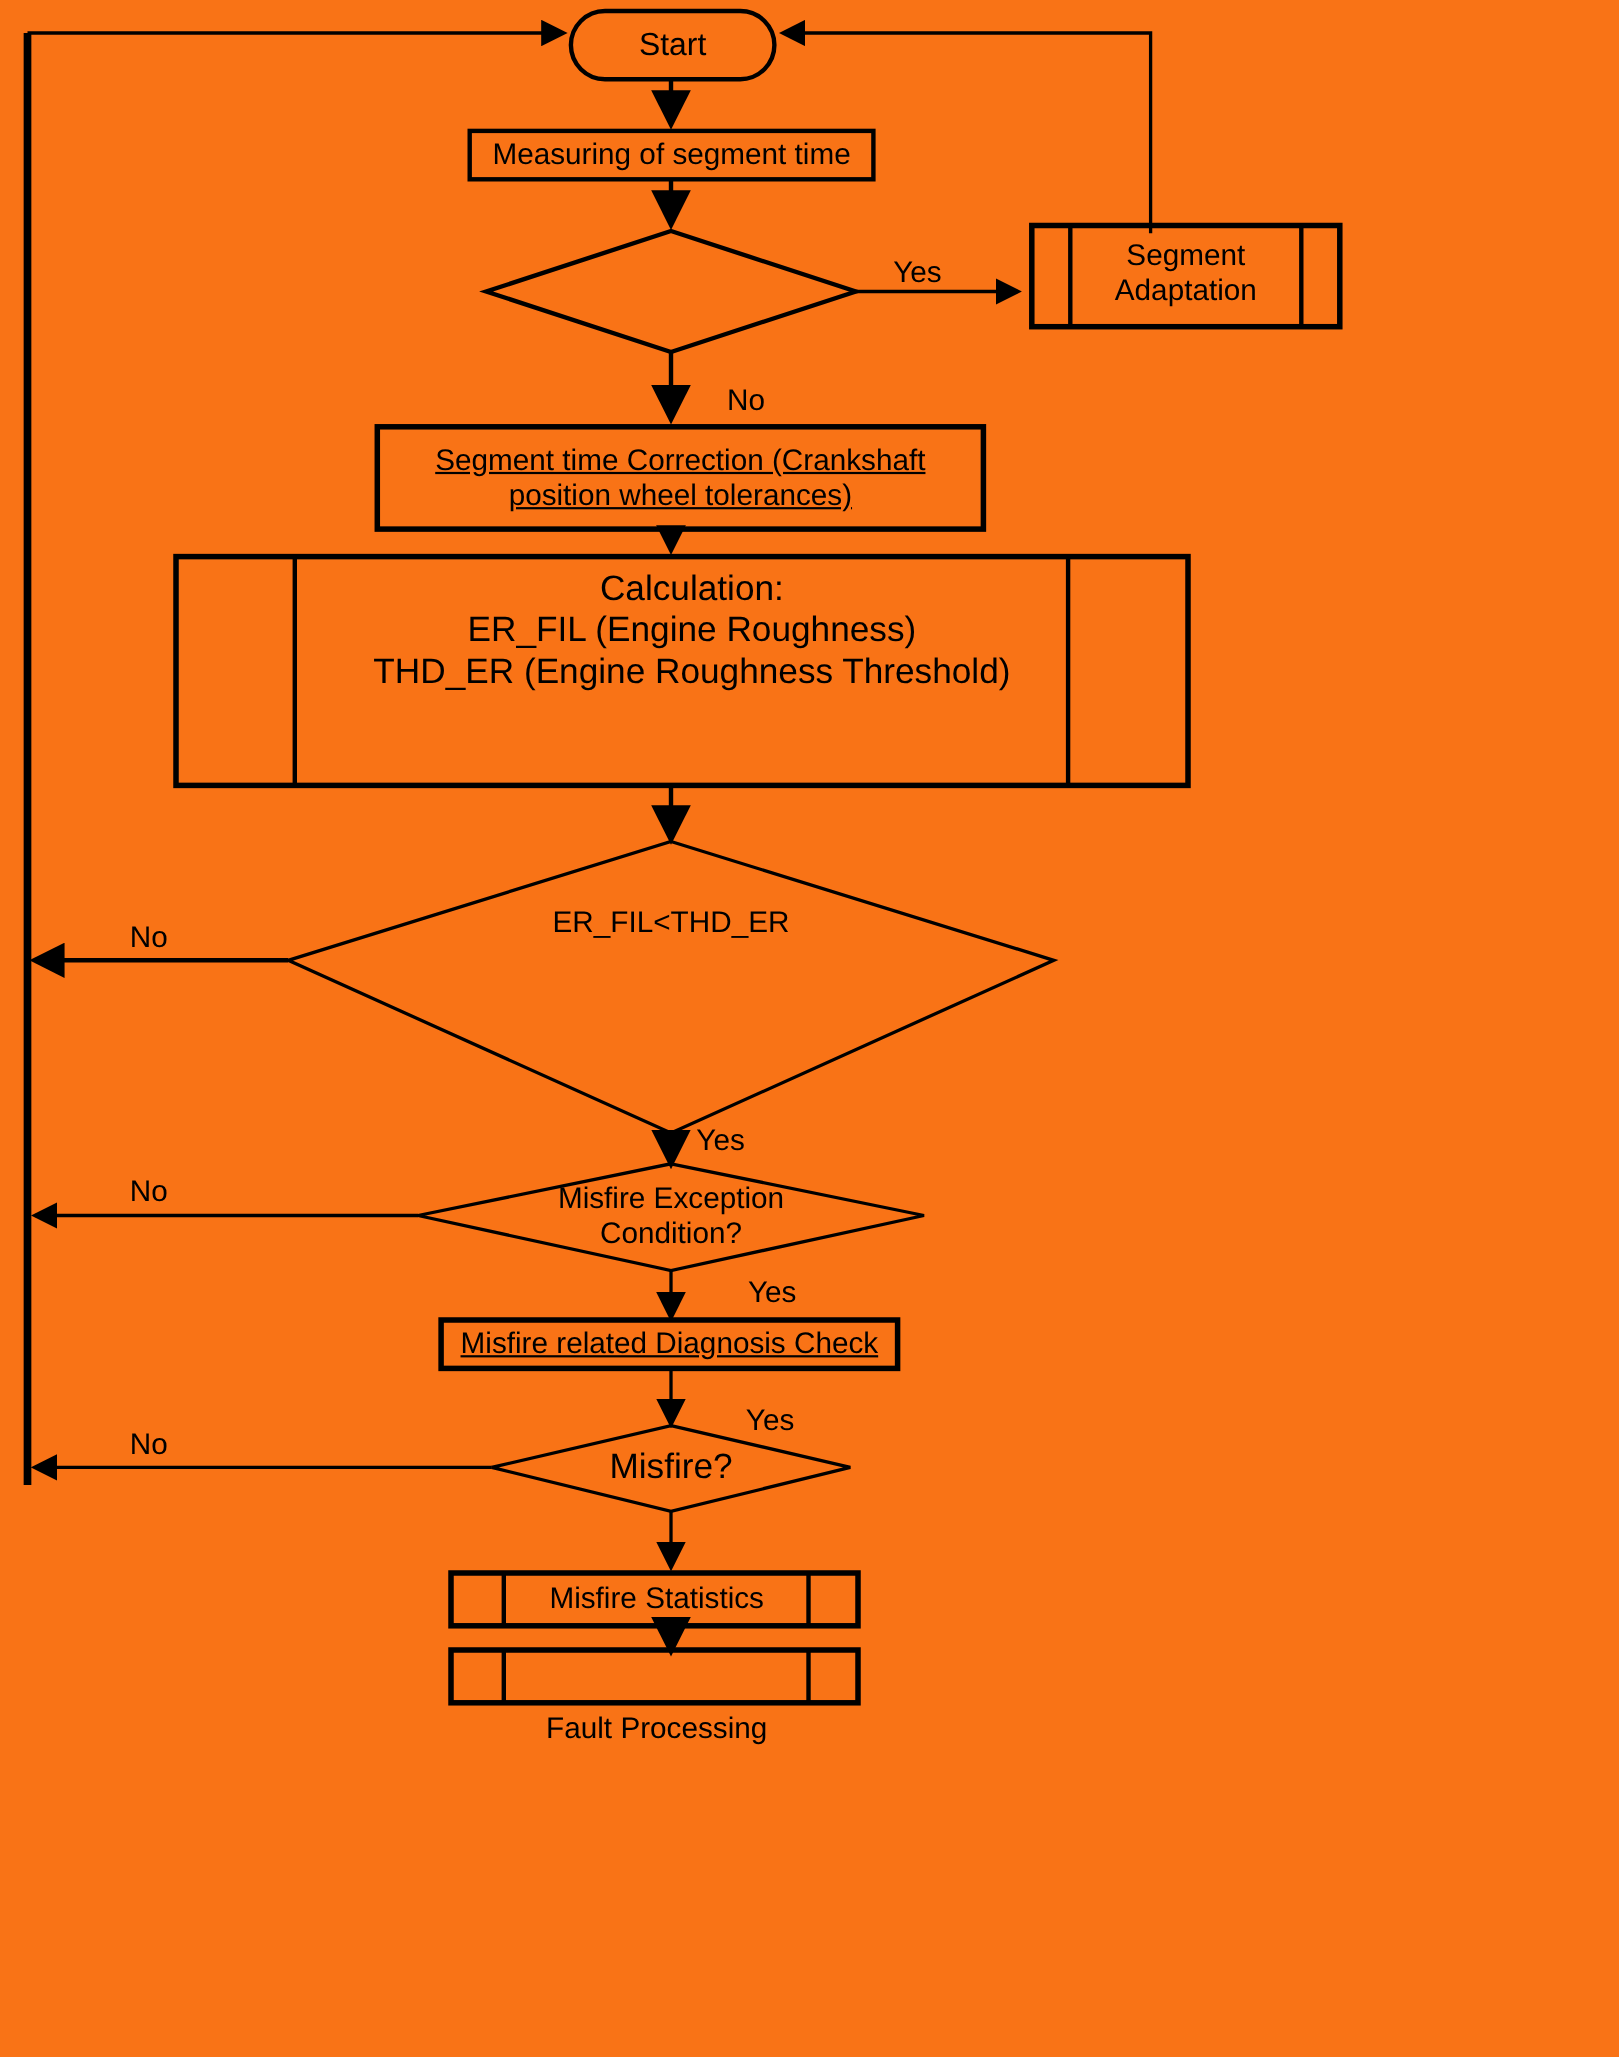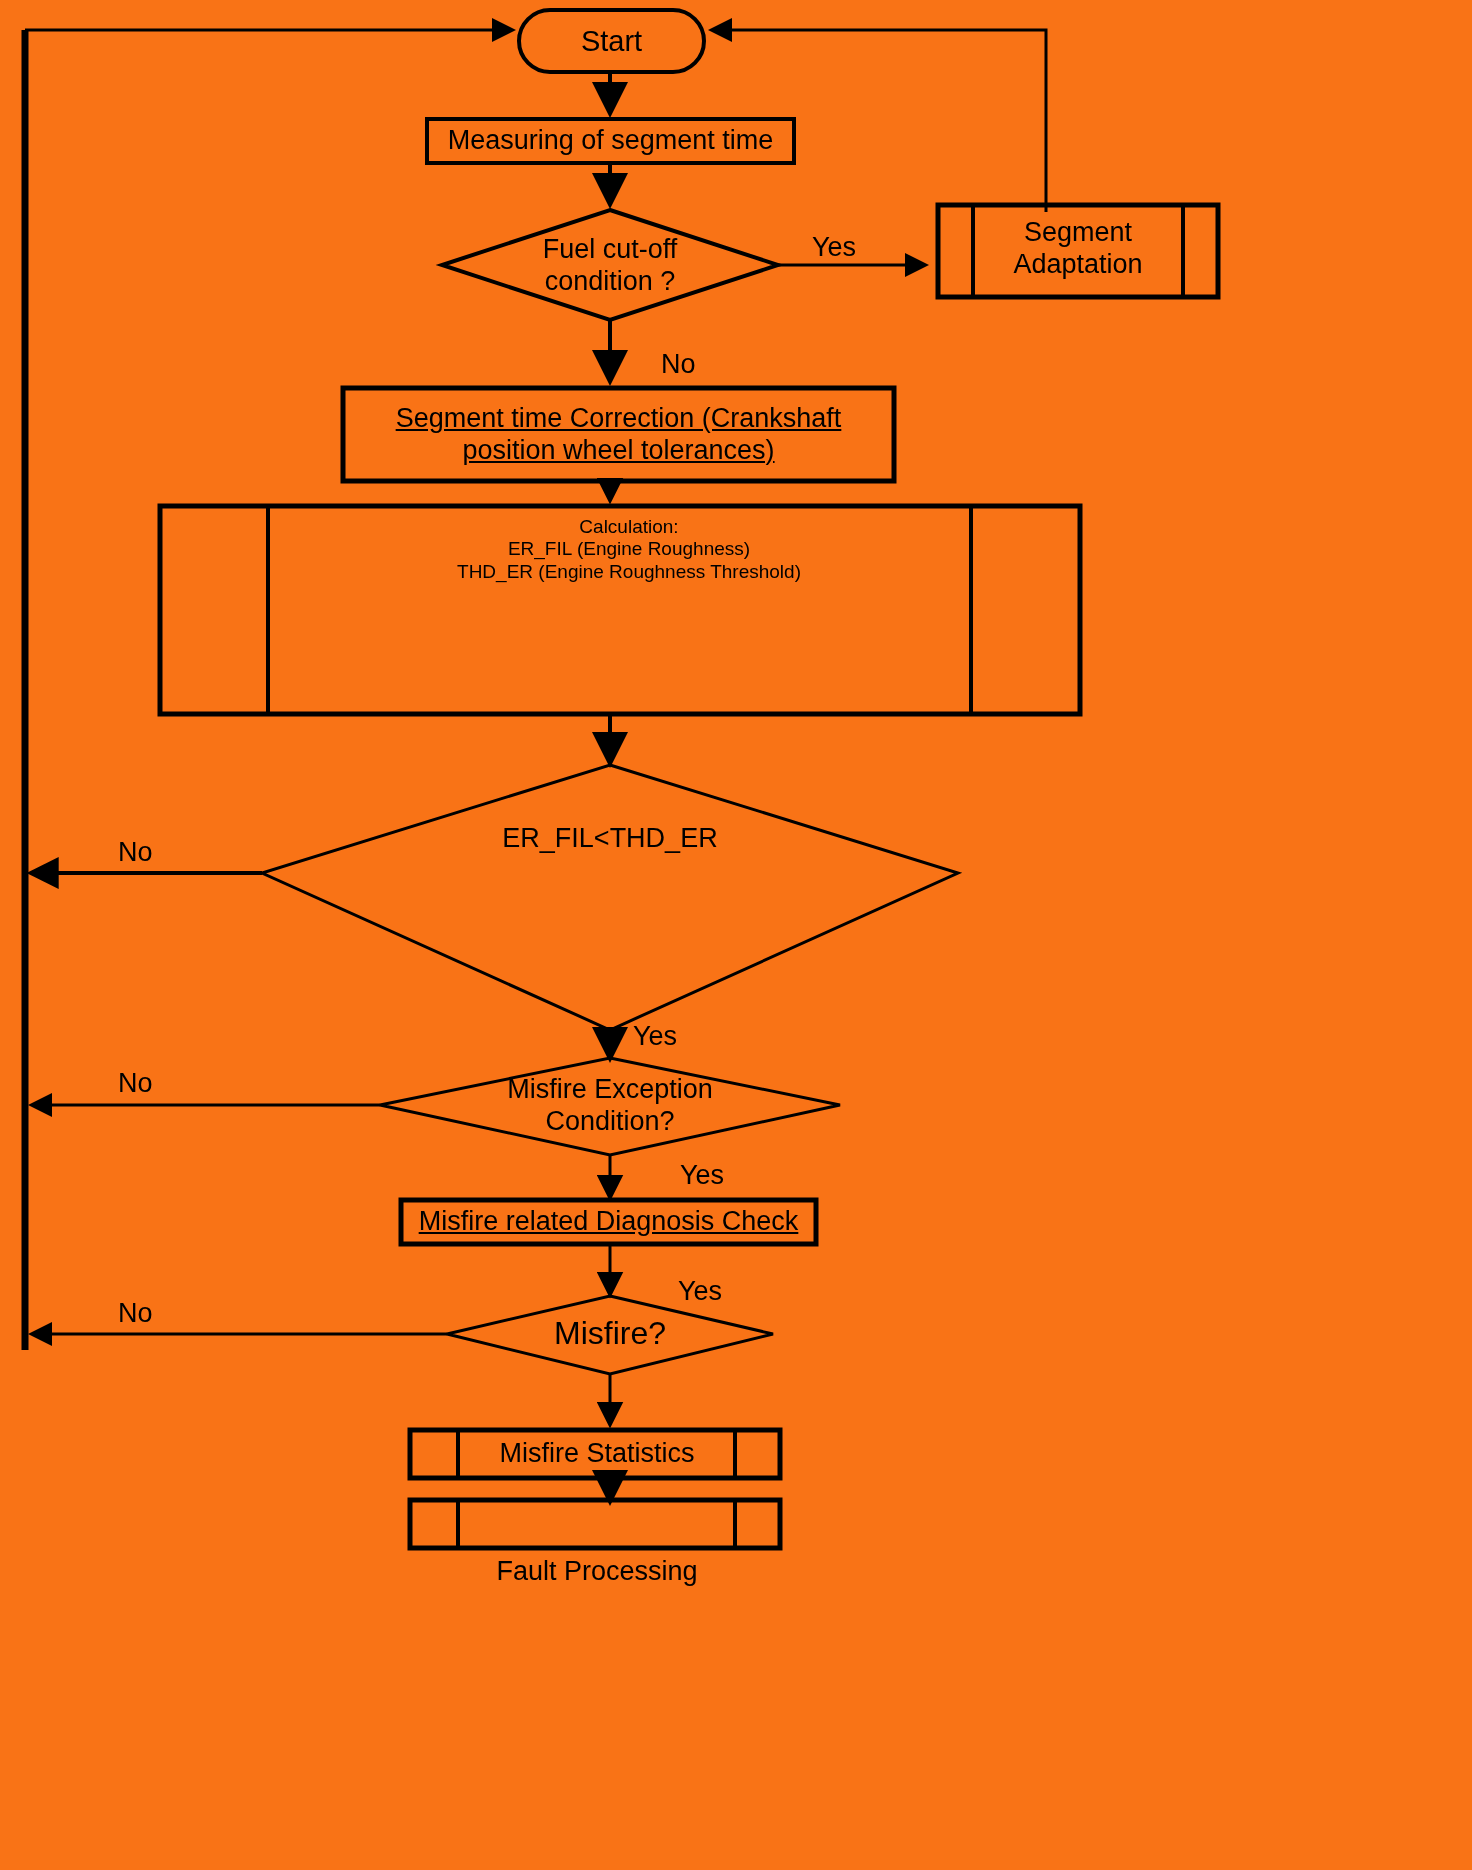--- a/index.html
+++ b/index.html
@@ -134,30 +134,28 @@
       <path d="M 458 1500 L 458 1548" stroke-width="4"></path>
       <path d="M 735 1500 L 735 1548" stroke-width="4"></path>
 
     </g>
   </svg>
 
   <div class="node-text" style="left:519px; top:10px; width:185px; height:62px; font-size:29px;">Start</div>
 
   <div class="node-text" style="left:427px; top:119px; width:367px; height:44px; font-size:27px;">Measuring of segment time</div>
 
-  <div class="node-text" style="left:470px; top:230px; width:280px; height:72px; font-size:27px;">Fuel cut-off
-condition ?</div>
 
   <div class="node-text" style="left:975px; top:208px; width:206px; height:82px; font-size:27px;">Segment
 Adaptation</div>
 
   <div class="node-text" style="left:348px; top:393px; width:541px; height:83px; font-size:27px;text-decoration:underline;">Segment time Correction (Crankshaft
 position wheel tolerances)</div>
 
-  <div class="node-text" style="left:270px; top:512px; width:700px; height:120px; font-size:19px; align-items:flex-start; padding-top:4px; box-sizing:border-box;padding-left:18px;">Calculation:
+  <div class="node-text" style="left:270px; top:512px; width:700px; height:120px; font-size:32px; align-items:flex-start; padding-top:4px; box-sizing:border-box;padding-left:18px;">Calculation:
 ER_FIL (Engine Roughness)
 THD_ER (Engine Roughness Threshold)</div>
 
   <div class="node-text" style="left:440px; top:822px; width:340px; height:34px; font-size:27px;">ER_FIL&lt;THD_ER</div>
 
   <div class="node-text" style="left:455px; top:1073px; width:310px; height:66px; font-size:27px;">Misfire Exception
 Condition?</div>
 
   <div class="node-text" style="left:401px; top:1200px; width:415px; height:44px; font-size:27px;text-decoration:underline;">Misfire related Diagnosis Check</div>
 

